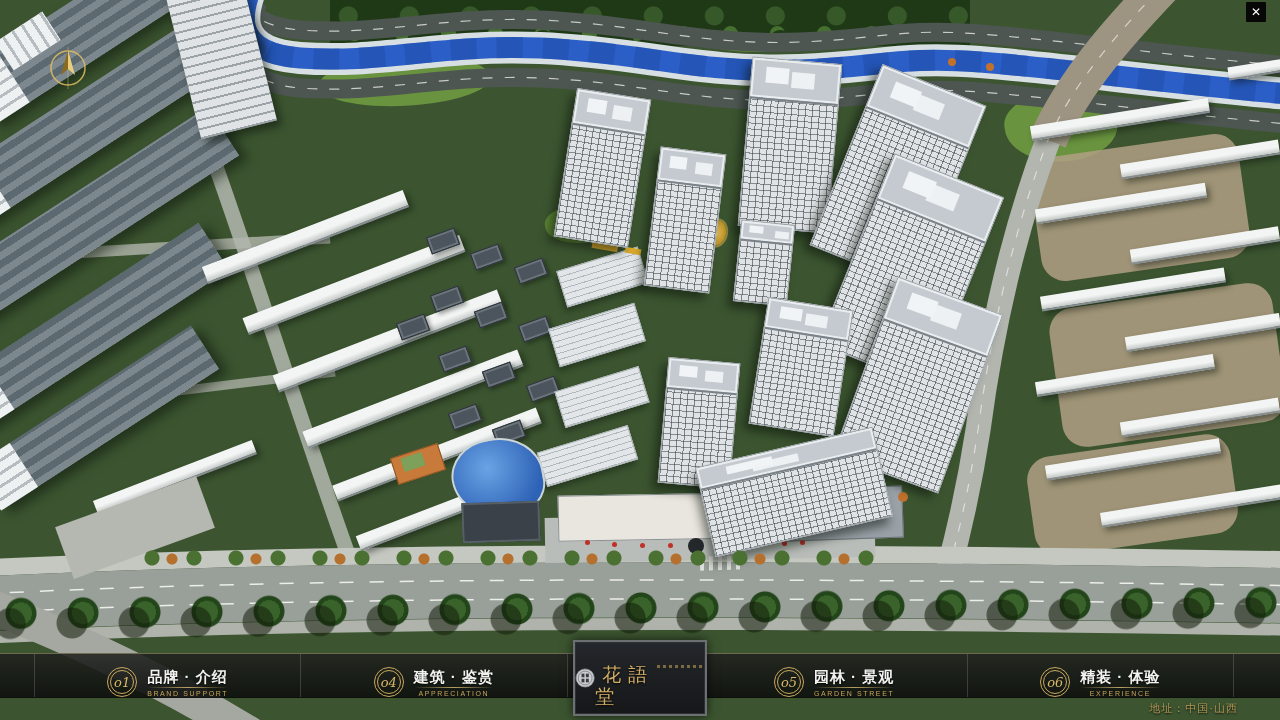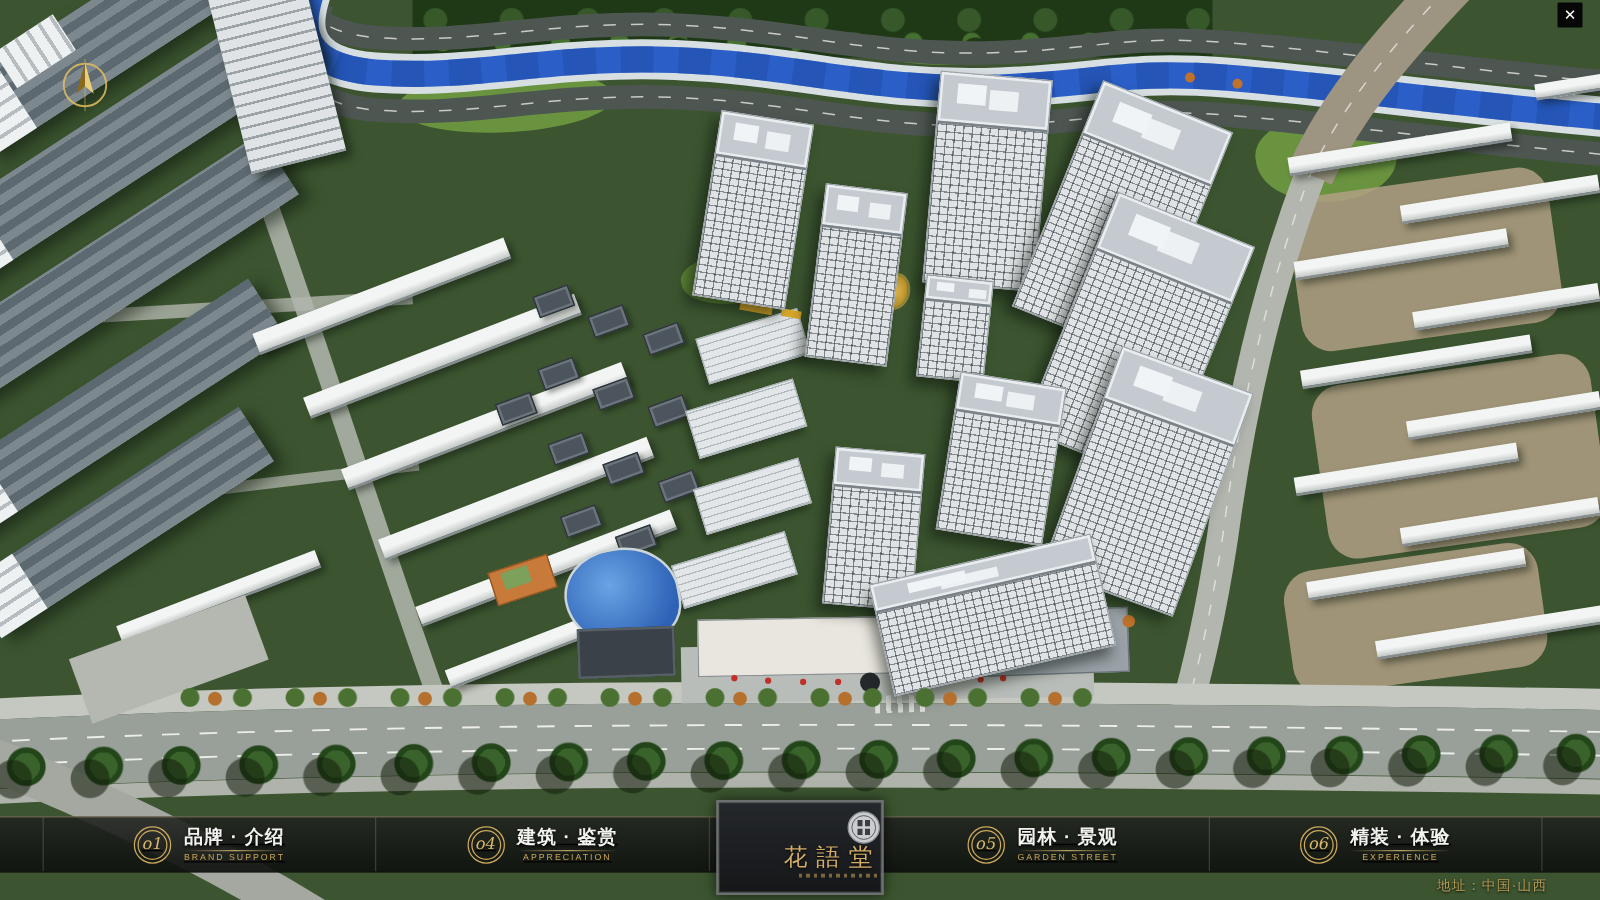--- a/index.html
+++ b/index.html
@@ -60,39 +60,39 @@
   .tstrip{background-repeat:repeat-x;z-index:5;}
 
   
   .navbar{left:0;right:0;top:653px;height:45px;display:flex;align-items:stretch;
     background:linear-gradient(180deg,rgba(32,34,31,.88),rgba(14,16,14,.92));
     border-top:1px solid rgba(222,208,160,.45);
     border-bottom:1px solid rgba(0,0,0,.6);z-index:10;}
   .nav-cap-l{width:34px;}
   .nav-cap-r{width:47px;border-left:1px solid rgba(255,255,255,.16);}
   .nav-spacer{width:134px;border-left:1px solid rgba(255,255,255,.16);}
-  .nav-item{flex:1;display:flex;align-items:center;justify-content:center;gap:10px;
-    border-left:1px solid rgba(255,255,255,.16);cursor:pointer;text-decoration:underline;}
+  .nav-item{flex:1;display:flex;align-items:flex-end;justify-content:center;gap:10px;
+    border-left:1px solid rgba(255,255,255,.16);cursor:pointer;}
   .numring{width:30px;height:30px;border-radius:50%;border:1px solid #cba95e;
     display:flex;align-items:center;justify-content:center;flex:0 0 auto;}
   .numring .inner{width:24px;height:24px;border-radius:50%;border:1px solid #cba95e;
     display:flex;align-items:center;justify-content:center;
     font-family:"DejaVu Serif","Liberation Serif",serif;font-style:italic;
     font-size:13px;color:#d9b86a;}
   .nav-text{display:flex;flex-direction:column;align-items:center;line-height:1;}
   .nav-zh{font-size:15px;font-weight:bold;color:#f2f2ef;letter-spacing:1px;
     text-shadow:0 1px 2px rgba(0,0,0,.8);white-space:nowrap;}
   .nav-rule{align-self:stretch;height:1px;margin:3px 0 2px;
     background:linear-gradient(90deg,transparent,rgba(214,184,112,.85),transparent);}
   .nav-en{font-size:7px;color:#c9a558;letter-spacing:1.6px;white-space:nowrap;}
 
   .logo-box{left:573px;top:640px;width:134px;height:76px;z-index:11;
     background:linear-gradient(180deg,#24272b,#151719);
     border:2px solid #6d7073;box-shadow:inset 0 0 0 1px #2e3134,0 0 10px rgba(0,0,0,.65);
-    display:flex;flex-direction:column;align-items:flex-end;padding-top:6px;}
+    display:flex;flex-direction:row;align-items:flex-start;padding-top:22px;}
   .logo-title{font-family:"DejaVu Serif","Liberation Serif",serif;
     color:#d4ae66;font-size:19px;letter-spacing:7px;line-height:1.15;
     text-indent:7px;text-shadow:0 1px 2px #000;}
   .logo-cap{width:66px;height:3px;margin-top:1px;opacity:.55;
     background:repeating-linear-gradient(90deg,#c9a558 0 3px,transparent 3px 6px);}
 
   .addr{right:42px;top:701px;font-size:11px;color:rgba(196,164,92,.9);
     letter-spacing:1px;z-index:11;text-shadow:0 1px 2px #000;}
 
   .close-btn{right:14px;top:2px;width:20px;height:20px;background:#070707;

